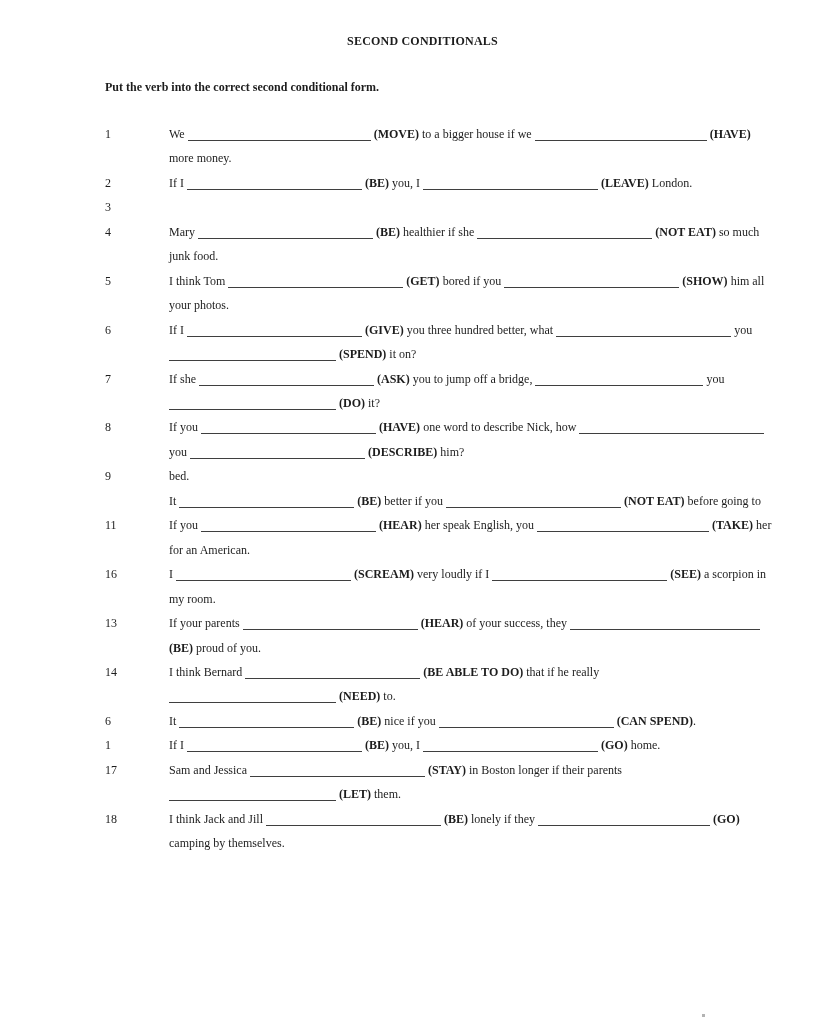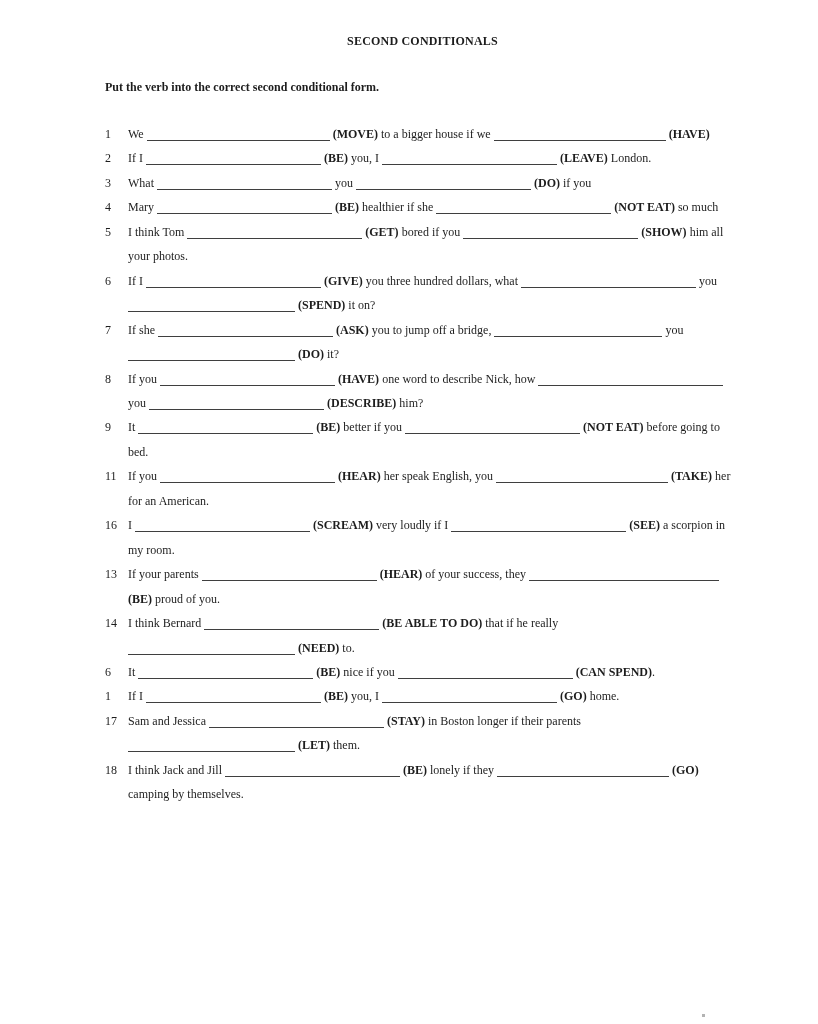--- a/index.html
+++ b/index.html
@@ -19,21 +19,21 @@
   .instruction {
     position:absolute; top:80px; left:105px;
     font-weight:bold;
   }
   .questions {
     position:absolute; top:122px; left:105px; width:665px;
   }
   .q { display:flex; }
   .qnum { flex:0 0 23px; line-height:24.45px; }
   .qbody { flex:1; min-width:0; }
-  .qline { line-height:24.45px; white-space:nowrap; }
+  .qline { line-height:24.45px; white-space:nowrap;margin-left:41px; }
   .tx { font-weight:normal; }
   .b { font-weight:bold; }
   .blank {
     display:inline-block;
     width:175px; height:12px;
     border-bottom:1px solid var(--line-color,#3f3f3f);
     vertical-align:-3px;
   }
   .artifact-dot {
     position:absolute; left:702px; top:1014px;
@@ -44,73 +44,74 @@
 <body>
 
 <div class="page">
   <div class="title">SECOND CONDITIONALS</div>
   <div class="instruction">Put the verb into the correct second conditional form.</div>
   <div class="questions">
       <div class="q">
         <div class="qnum">1</div>
         <div class="qbody">
           <div class="qline"><span class="tx">We </span><span class="blank" style="width: 183px;"></span><span class="b"> (MOVE)</span><span class="tx"> to a bigger house if we </span><span class="blank" style="width: 172px;"></span><span class="b"> (HAVE)</span></div>
+          <div class="qline"><span class="tx">more money.</span></div>
         </div>
       </div>
       <div class="q">
         <div class="qnum">2</div>
         <div class="qbody">
           <div class="qline"><span class="tx">If I </span><span class="blank"></span><span class="b"> (BE)</span><span class="tx"> you, I </span><span class="blank"></span><span class="b"> (LEAVE)</span><span class="tx"> London.</span></div>
         </div>
       </div>
       <div class="q">
         <div class="qnum">3</div>
         <div class="qbody">
-          <div class="qline"><span class="tx">What </span><span class="blank"></span><span class="tx"> you </span><span class="blank"></span><span class="b"> (DO)</span><span class="tx"> if you</span></div>
         </div>
       </div>
       <div class="q">
         <div class="qnum">4</div>
         <div class="qbody">
           <div class="qline"><span class="tx">Mary </span><span class="blank"></span><span class="b"> (BE)</span><span class="tx"> healthier if she </span><span class="blank"></span><span class="b"> (NOT EAT)</span><span class="tx"> so much</span></div>
+          <div class="qline"><span class="tx">junk food.</span></div>
         </div>
       </div>
       <div class="q">
         <div class="qnum">5</div>
         <div class="qbody">
           <div class="qline"><span class="tx">I think Tom </span><span class="blank"></span><span class="b"> (GET)</span><span class="tx"> bored if you </span><span class="blank"></span><span class="b"> (SHOW)</span><span class="tx"> him all</span></div>
           <div class="qline"><span class="tx">your photos.</span></div>
         </div>
       </div>
       <div class="q">
         <div class="qnum">6</div>
         <div class="qbody">
-          <div class="qline"><span class="tx">If I </span><span class="blank"></span><span class="b"> (GIVE)</span><span class="tx"> you three hundred dollars, what </span><span class="blank"></span><span class="tx"> you</span></div>
+          <div class="qline"><span class="tx">If I </span><span class="blank"></span><span class="b"> (GIVE)</span><span class="tx"> you three hundred better, what </span><span class="blank"></span><span class="tx"> you</span></div>
           <div class="qline"><span class="blank" style="width: 167px;"></span><span class="b"> (SPEND)</span><span class="tx"> it on?</span></div>
         </div>
       </div>
       <div class="q">
         <div class="qnum">7</div>
         <div class="qbody">
           <div class="qline"><span class="tx">If she </span><span class="blank"></span><span class="b"> (ASK)</span><span class="tx"> you to jump off a bridge, </span><span class="blank" style="width: 168px;"></span><span class="tx"> you</span></div>
           <div class="qline"><span class="blank" style="width: 167px;"></span><span class="b"> (DO)</span><span class="tx"> it?</span></div>
         </div>
       </div>
       <div class="q">
         <div class="qnum">8</div>
         <div class="qbody">
           <div class="qline"><span class="tx">If you </span><span class="blank"></span><span class="b"> (HAVE)</span><span class="tx"> one word to describe Nick, how </span><span class="blank" style="width: 185px;"></span></div>
           <div class="qline"><span class="tx">you </span><span class="blank"></span><span class="b"> (DESCRIBE)</span><span class="tx"> him?</span></div>
         </div>
       </div>
       <div class="q">
         <div class="qnum">9</div>
         <div class="qbody">
+          <div class="qline"><span class="tx">bed.</span></div>
           <div class="qline"><span class="tx">It </span><span class="blank"></span><span class="b"> (BE)</span><span class="tx"> better if you </span><span class="blank"></span><span class="b"> (NOT EAT)</span><span class="tx"> before going to</span></div>
-          <div class="qline"><span class="tx">bed.</span></div>
         </div>
       </div>
       <div class="q">
         <div class="qnum">11</div>
         <div class="qbody">
           <div class="qline"><span class="tx">If you </span><span class="blank"></span><span class="b"> (HEAR)</span><span class="tx"> her speak English, you </span><span class="blank" style="width: 172px;"></span><span class="b"> (TAKE)</span><span class="tx"> her</span></div>
           <div class="qline"><span class="tx">for an American.</span></div>
         </div>
       </div>
       <div class="q">

